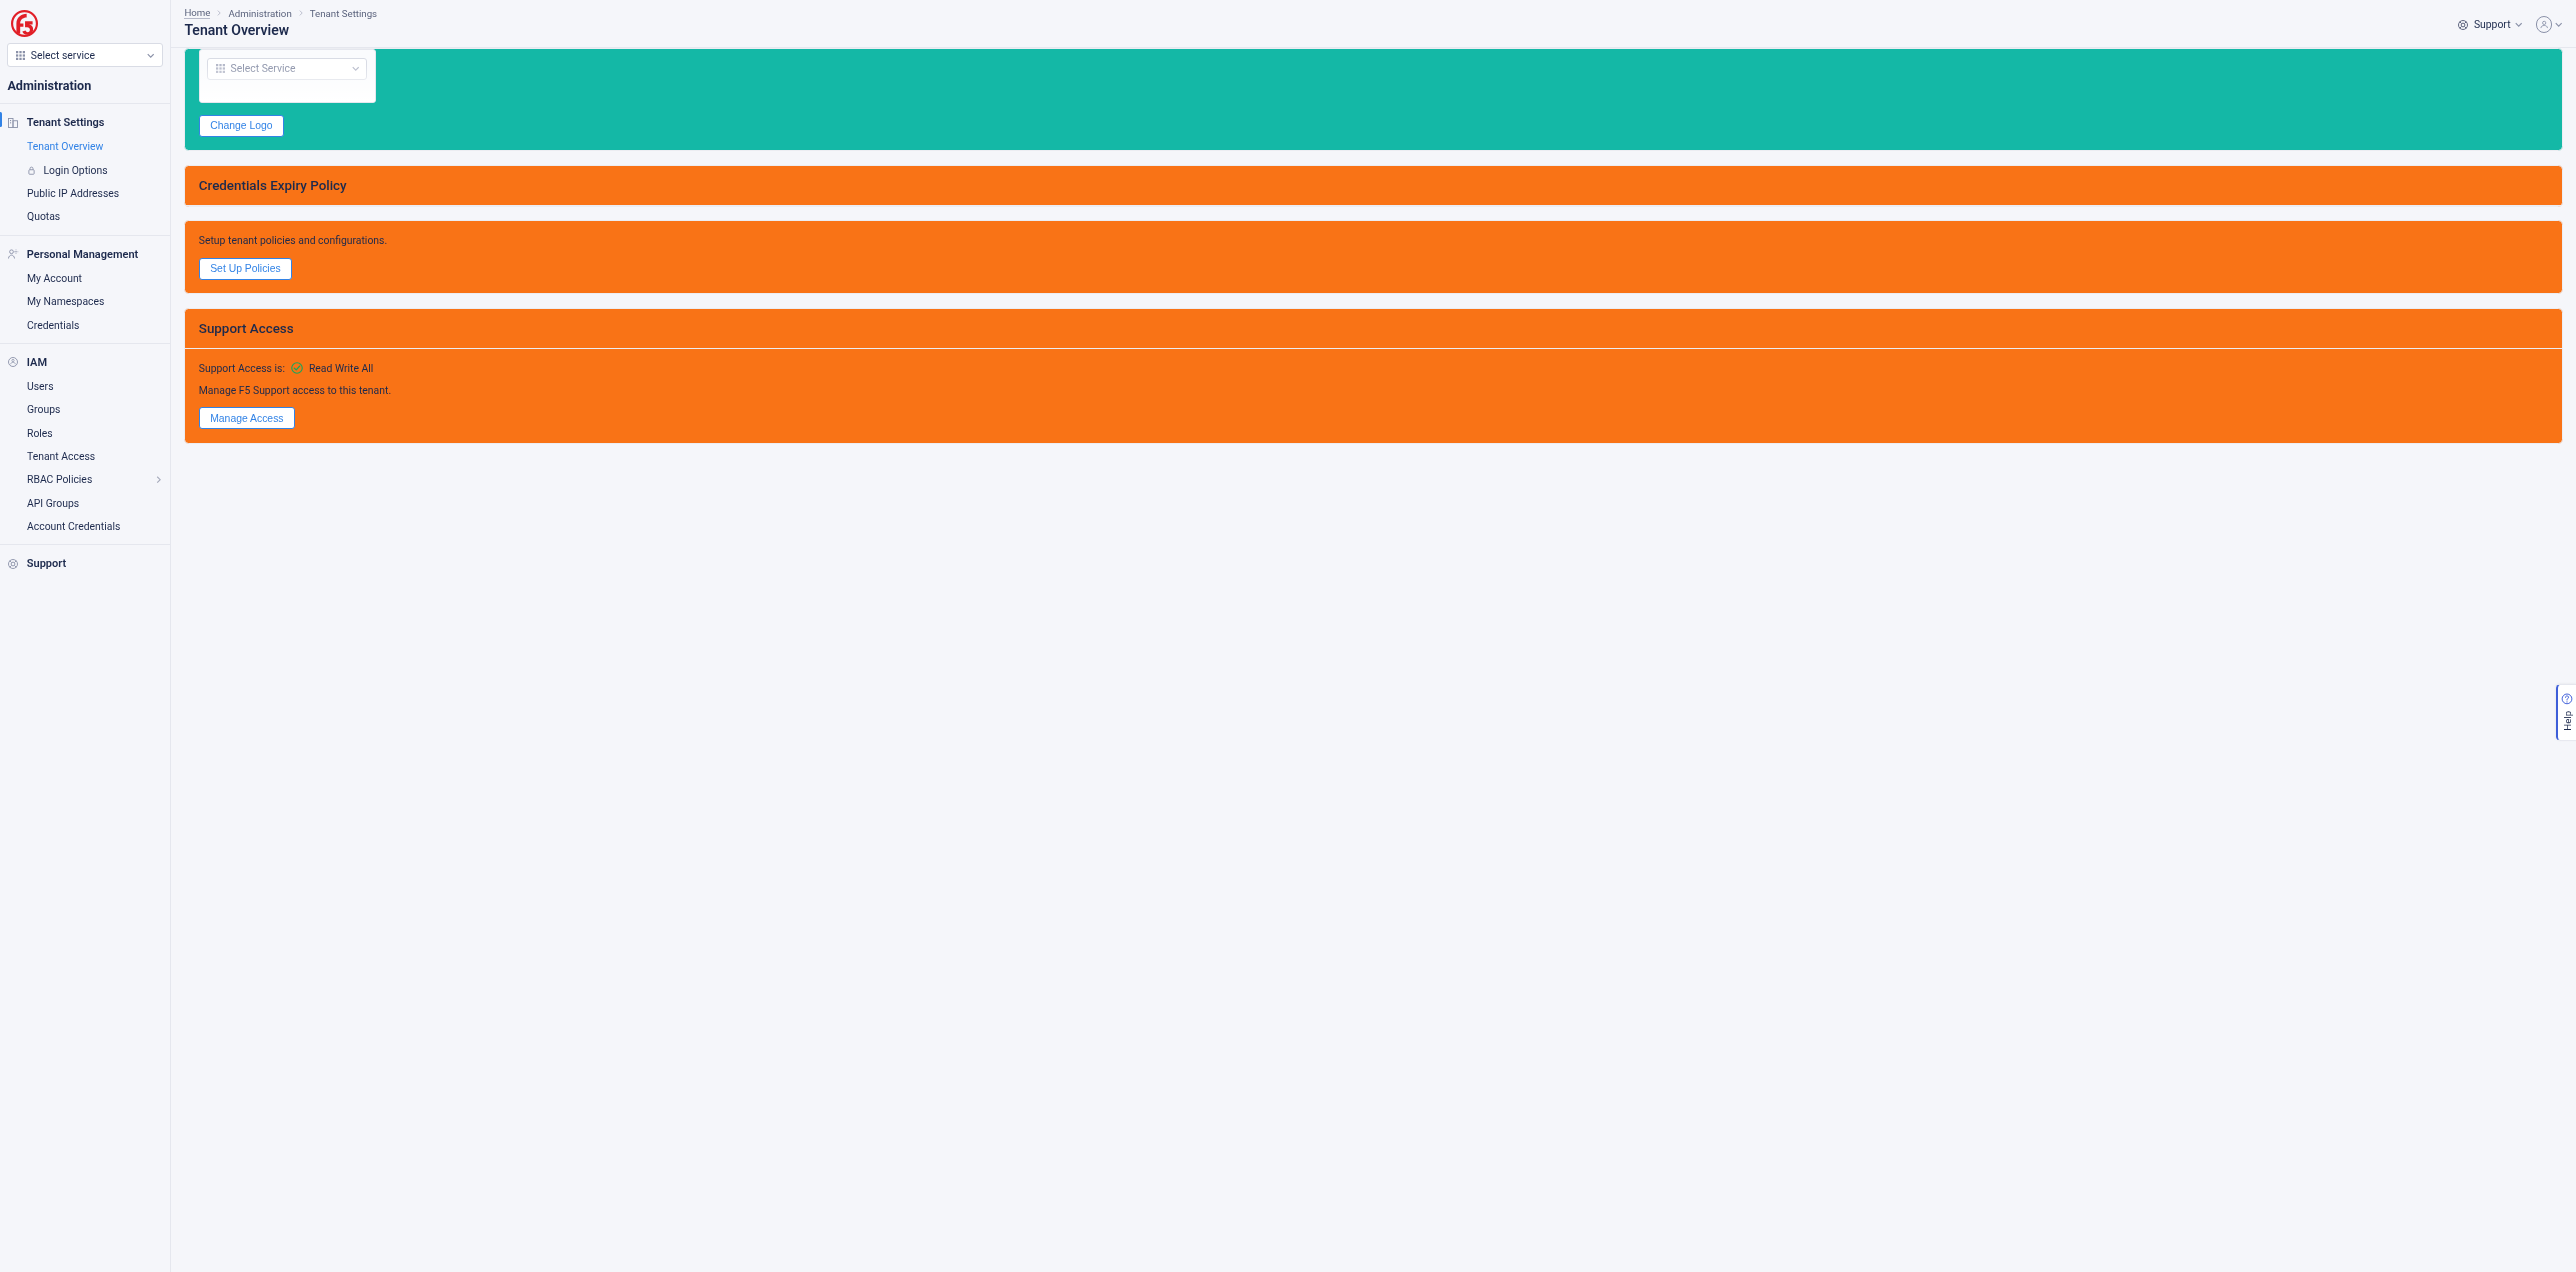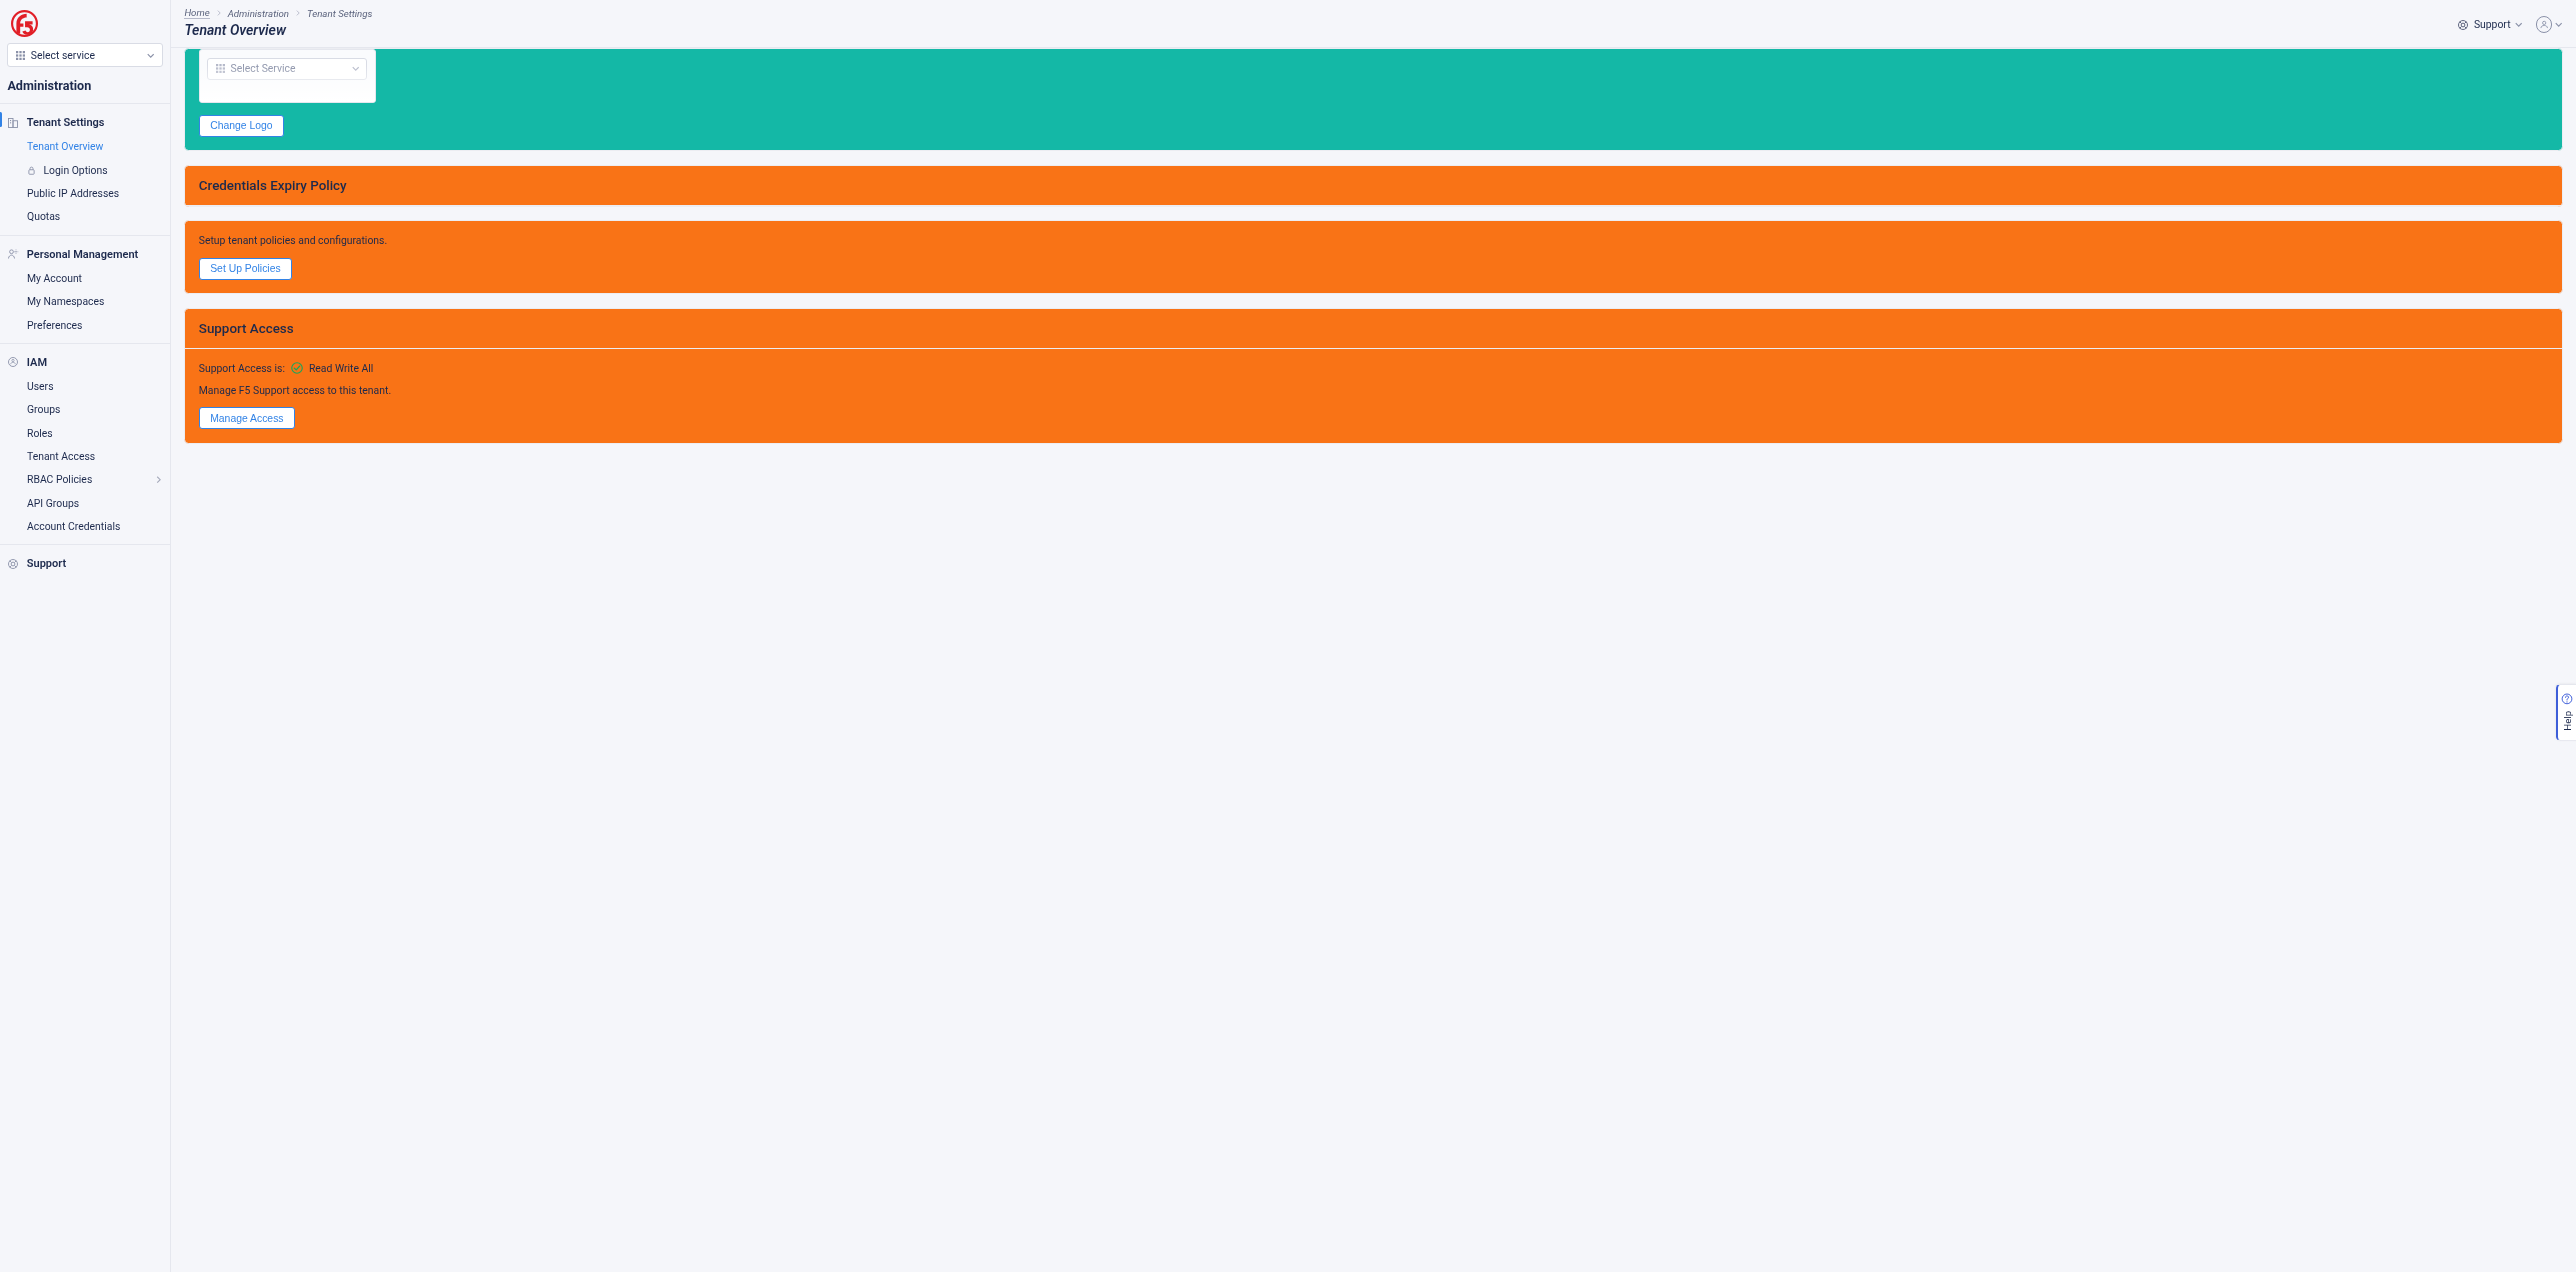--- a/index.html
+++ b/index.html
@@ -144,21 +144,21 @@
       background: #f5f6fa;
       overflow: hidden;
     }
     .topbar {
       border-bottom: 0.7px solid #e5e7ee;
       padding: 7.4px 13.4px 9px 13.4px;
       background: #f5f6fa;
       display:flex;
       align-items:flex-start;
     }
-    .topbar-left {flex:1;font-style:italic;}
+    .topbar-left {flex:1;}
     .breadcrumb {
       display: flex;
       align-items: center;
       gap: 6px;
       font-size: 9.7px;
       color: #5b637d;
       margin-bottom: 3px;
     }
     .breadcrumb a {
       color: #5b637d;
@@ -356,21 +356,21 @@
           <span class="nav-section-title">Personal Management</span>
         </div>
         <div class="nav-items">
           <div class="nav-item">
               <span>My Account</span>
             </div>
           <div class="nav-item">
               <span>My Namespaces</span>
             </div>
           <div class="nav-item">
-              <span>Preferences</span>
+              <span>Credentials</span>
             </div>
         </div>
       </div>
 
       <div class="nav-section">
         <div class="nav-section-header">
           <span class="sec-icon">
             <svg width="12" height="12" viewBox="0 0 16 16">
                 <circle cx="8" cy="8" r="6" fill="none" stroke="#8a91a8" stroke-width="1.2"></circle>
                 <circle cx="8" cy="6" r="1.5" fill="none" stroke="#8a91a8" stroke-width="1"></circle>

